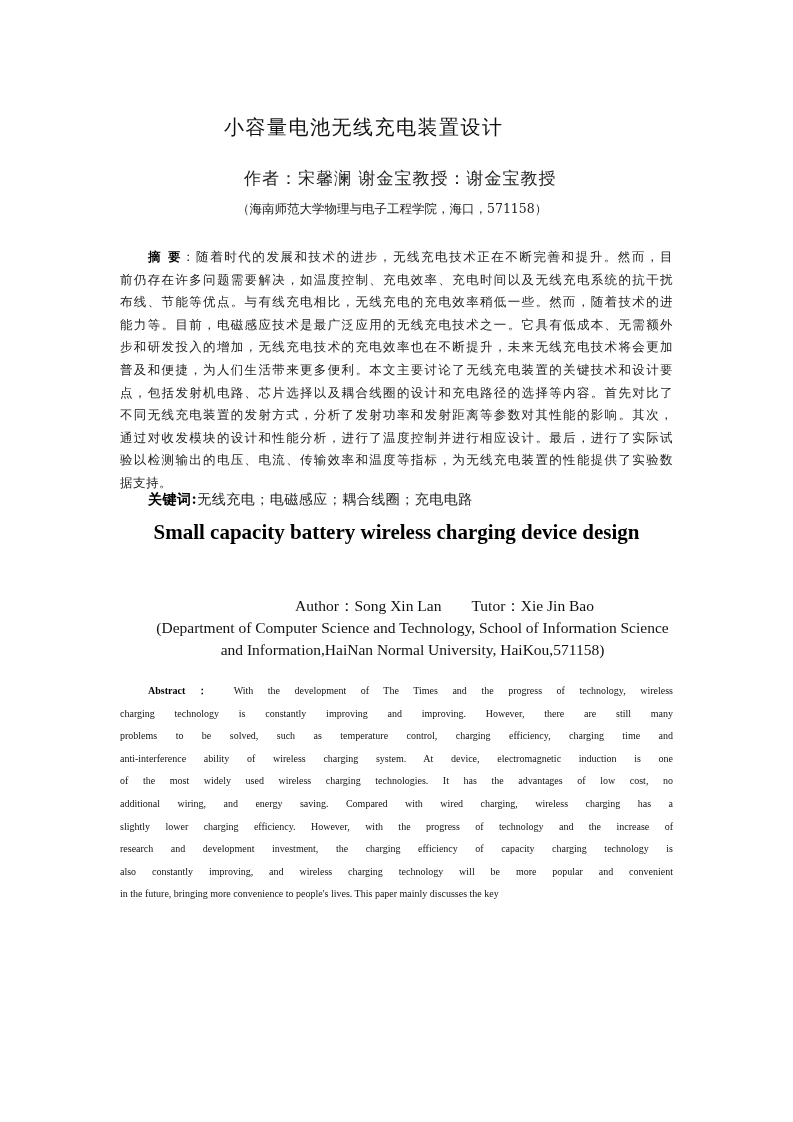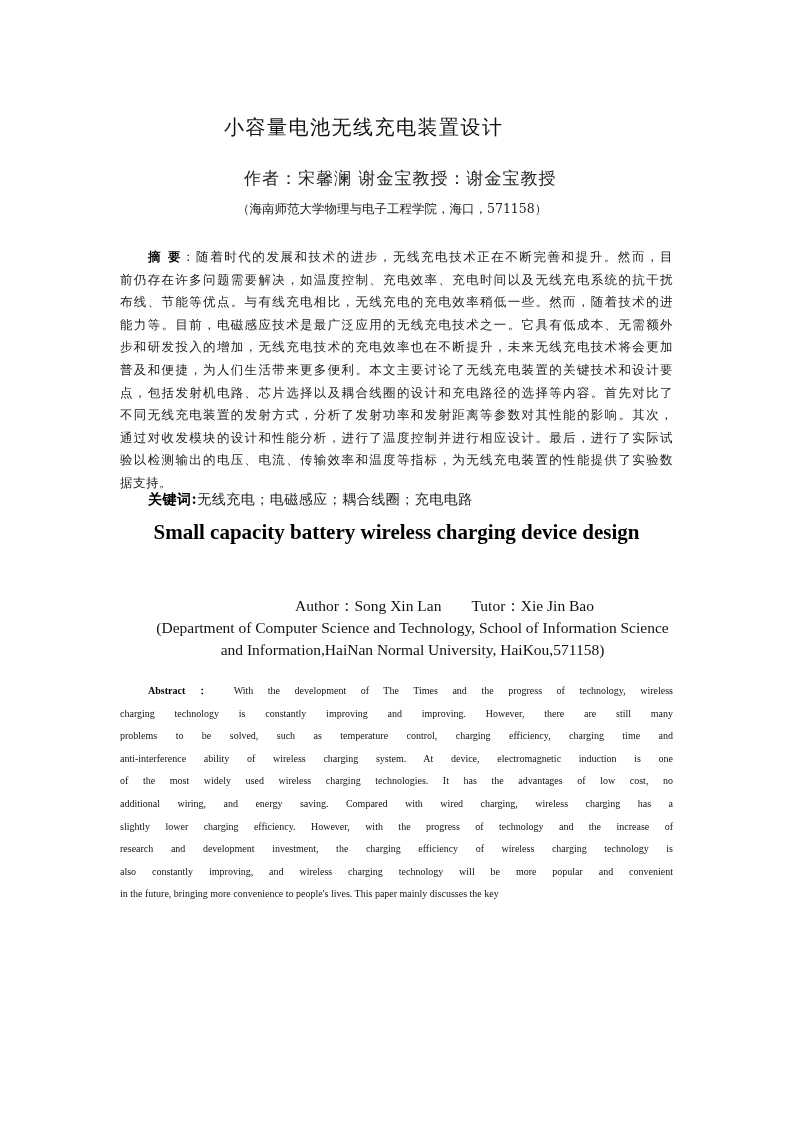--- a/index.html
+++ b/index.html
@@ -186,18 +186,18 @@
   </div>
 
   <div class="en-abstract">
     <div class="en-line indent"><span class="bold">Abstract：</span> <span>With the development of The Times and the progress of technology, wireless</span></div>
     <div class="en-line">charging technology is constantly improving and improving. However, there are still many</div>
     <div class="en-line">problems to be solved, such as temperature control, charging efficiency, charging time and</div>
     <div class="en-line">anti-interference ability of wireless charging system. At device, electromagnetic induction is one</div>
     <div class="en-line">of the most widely used wireless charging technologies. It has the advantages of low cost, no</div>
     <div class="en-line">additional wiring, and energy saving. Compared with wired charging, wireless charging has a</div>
     <div class="en-line">slightly lower charging efficiency. However, with the progress of technology and the increase of</div>
-    <div class="en-line">research and development investment, the charging efficiency of wireless charging technology is</div>
+    <div class="en-line">research and development investment, the charging efficiency of capacity charging technology is</div>
     <div class="en-line">also constantly improving, and wireless charging technology will be more popular and convenient</div>
     <div class="en-line last">in the future, bringing more convenience to people's lives. This paper mainly discusses the key</div>
   </div>
 
 </div>
 
 </body></html>

